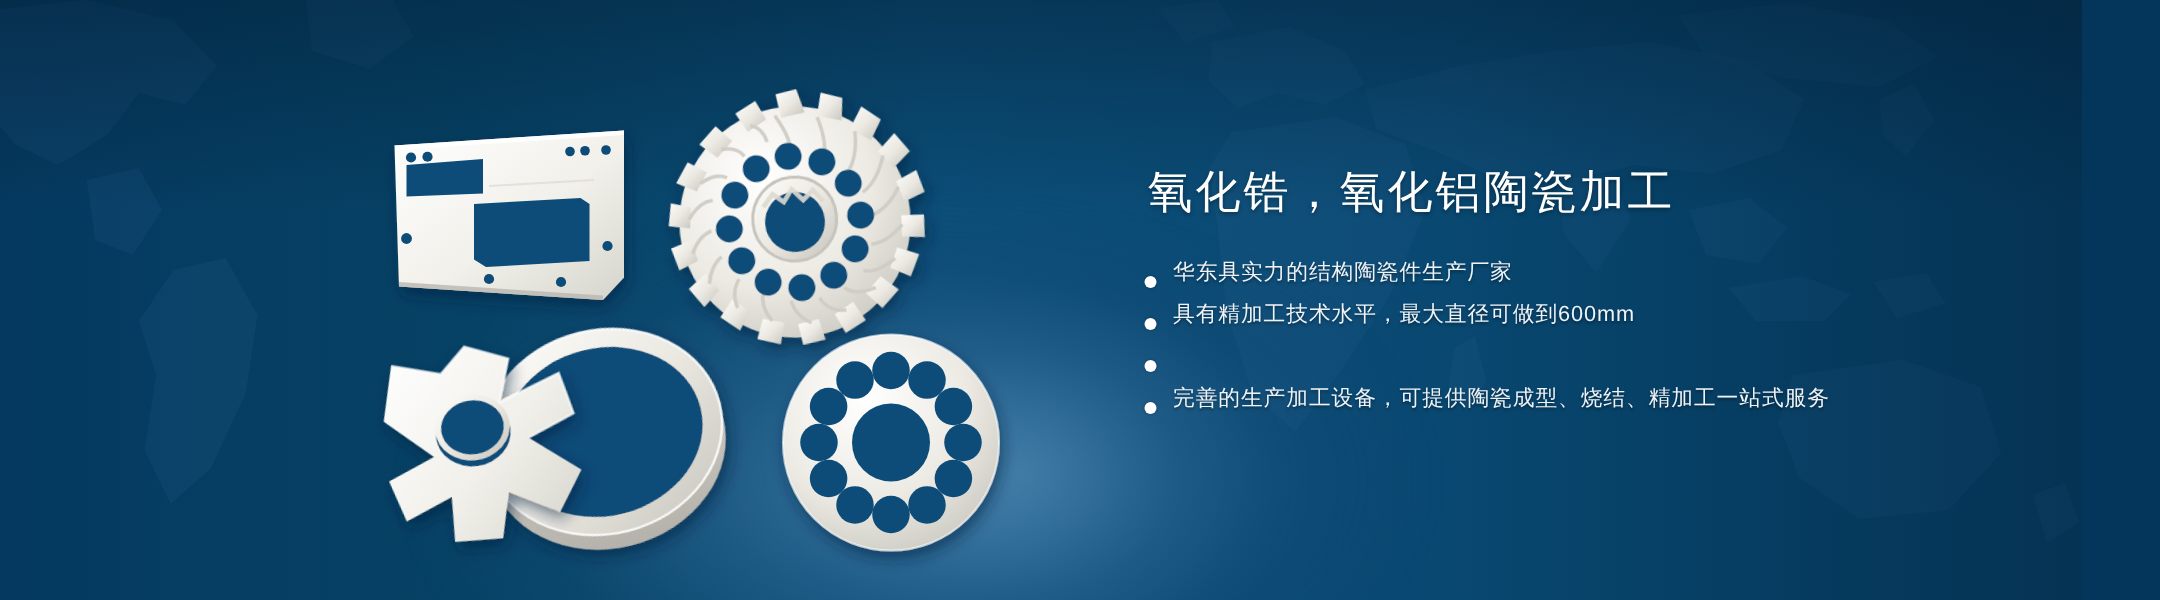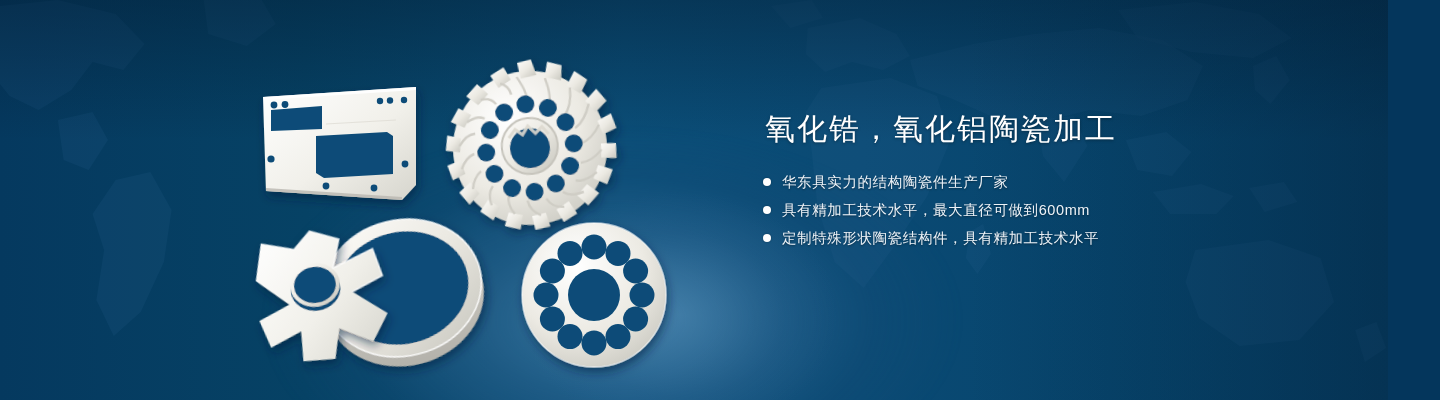--- a/index.html
+++ b/index.html
@@ -87,21 +87,21 @@
     margin:0 0 22px 2px;
     white-space:nowrap;
     text-shadow:0 1px 3px rgba(0,0,0,0.35);
   }
   .bullets{
     list-style:none;
     margin:0; padding:0;
   }
   .bullet{
     display:flex;
-    align-items:center;
+    align-items:flex-end;
     margin-bottom:8px;
     height:20px;
   }
   .dot{
     width:8px;height:8px;border-radius:50%;
     background:#ffffff;
     margin-right:11px;
     flex:0 0 auto;
     box-shadow:0 0 2px rgba(0,0,0,0.3);
   }
@@ -330,18 +330,21 @@
       <li class="bullet">
         <span class="dot"></span>
         <span class="bullet-text">华东具实力的结构陶瓷件生产厂家</span>
       </li>
       <li class="bullet">
         <span class="dot"></span>
         <span class="bullet-text">具有精加工技术水平，最大直径可做到600mm</span>
       </li>
       <li class="bullet">
         <span class="dot"></span>
-        <span class="bullet-text">定制特殊形状陶瓷结构件，具有精加工技术水平</span>
+      </li>
+      <li class="bullet">
+        <span class="dot"></span>
+        <span class="bullet-text">完善的生产加工设备，可提供陶瓷成型、烧结、精加工一站式服务</span>
       </li>
     </ul>
   </div>
 
 </div>
 
 </body></html>

